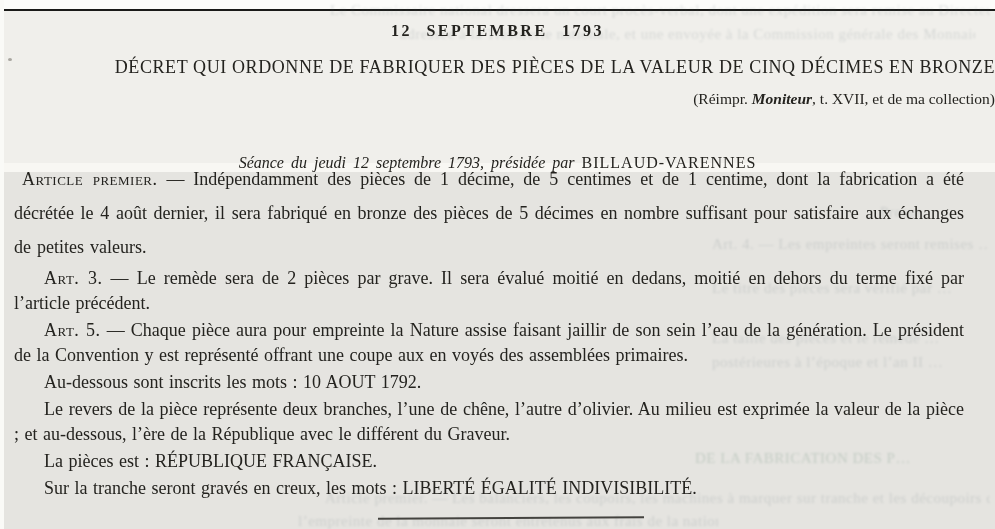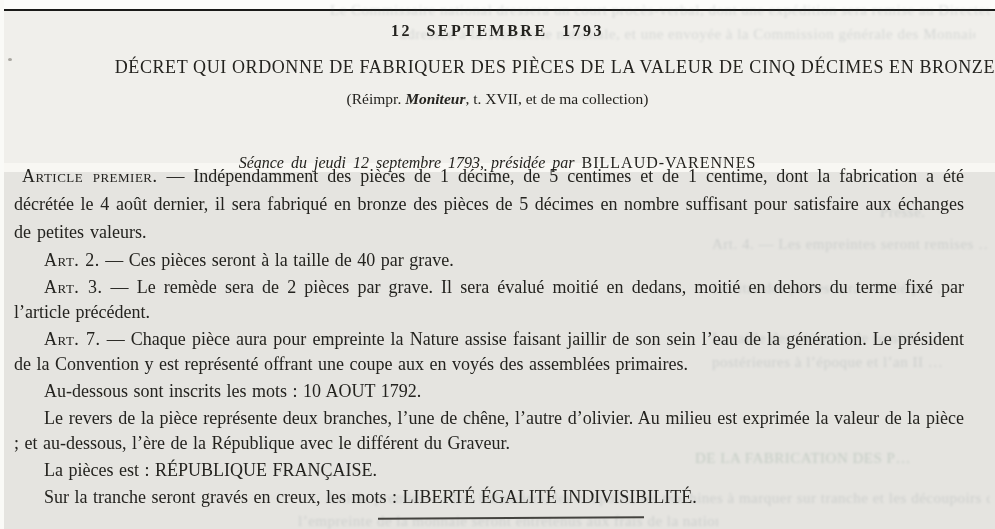--- a/index.html
+++ b/index.html
@@ -48,38 +48,38 @@
     text-align: center; font-weight: bold; font-size: 16px;
     letter-spacing: 2.5px; word-spacing: 8px;
   }
   .title-line {
     position: absolute; left: 0; top: 57px; width: 995px;
     text-align: right; font-size: 18px; letter-spacing: .6px;
     white-space: nowrap;
   }
   .source-line {
     position: absolute; left: 0; top: 90px; width: 995px;
-    text-align: center; font-size: 15.5px;
+    text-align: right; font-size: 15.5px;
   }
   .source-line .journal { font-style: italic; font-weight: bold; }
   .session-line {
     position: absolute; left: 0; top: 114px; width: 995px;
     text-align: center; font-size: 16px; font-style: italic;
     word-spacing: 3px;
     margin-top: 40px;
   }
   .session-line .president { font-style: normal; letter-spacing: 1px; }
 
   
   .body-text {
     position: absolute; left: 14px; top: 138px; width: 950px;
     font-size: 18px; line-height: 25px; text-align: justify;
   }
   .body-text p { margin: 2px 0; text-indent: 30px; word-spacing: 1px; }
-  .body-text p.a1 { text-indent: 8px; line-height: 28px; word-spacing: 1.5px; margin-top: 24px; }
+  .body-text p.a1 { text-indent: 8px; line-height: 34px; word-spacing: 1.5px; margin-top: 24px; }
   .lead { font-variant: small-caps; letter-spacing: .5px; }
 
   .bottom-rule {
     position: absolute; left: 378px; top: 517px; width: 266px; height: 2px;
     background: #44433f; transform: rotate(-0.35deg);
   }
 </style>
 </head>
 <body>
 
@@ -107,23 +107,22 @@
   <div class="title-line">DÉCRET QUI ORDONNE DE FABRIQUER DES PIÈCES DE LA VALEUR DE CINQ DÉCIMES EN BRONZE</div>
   <div class="source-line">
     <span>(Réimpr. </span><span class="journal">Moniteur</span><span>, t. XVII, et de ma collection)</span>
   </div>
   <div class="session-line">
     <span>Séance du jeudi 12 septembre 1793, présidée par </span><span class="president">BILLAUD-VARENNES</span>
   </div>
 
   <div class="body-text">
     <p class="a1"><span class="lead">Article premier.</span><span> — Indépendamment des pièces de 1 décime, de 5 centimes et de 1 centime, dont la fabrication a été décrétée le 4 août dernier, il sera fabriqué en bronze des pièces de 5 décimes en nombre suffisant pour satisfaire aux échanges de petites valeurs.</span></p>
-    <p><span class="lead">Art. 2.</span><span> — Ces pièces seront à la taille de 40 par grave.</span></p>
     <p><span class="lead">Art. 3.</span><span> — Le remède sera de 2 pièces par grave. Il sera évalué moitié en dedans, moitié en dehors du terme fixé par l’article précédent.</span></p>
-    <p><span class="lead">Art. 7.</span><span> — Chaque pièce aura pour empreinte la Nature assise faisant jaillir de son sein l’eau de la génération. Le président de la Convention y est représenté offrant une coupe aux en voyés des assemblées primaires.</span></p>
+    <p><span class="lead">Art. 5.</span><span> — Chaque pièce aura pour empreinte la Nature assise faisant jaillir de son sein l’eau de la génération. Le président de la Convention y est représenté offrant une coupe aux en voyés des assemblées primaires.</span></p>
     <p><span>Au-dessous sont inscrits les mots : 10 AOUT 1792.</span></p>
     <p><span>Le revers de la pièce représente deux branches, l’une de chêne, l’autre d’olivier. Au milieu est exprimée la valeur de la pièce ; et au-dessous, l’ère de la République avec le différent du Graveur.</span></p>
     <p><span>La pièces est : RÉPUBLIQUE FRANÇAISE.</span></p>
     <p><span>Sur la tranche seront gravés en creux, les mots : LIBERTÉ ÉGALITÉ INDIVISIBILITÉ.</span></p>
   </div>
 
   <div class="bottom-rule"></div>
 
 </div>
 

